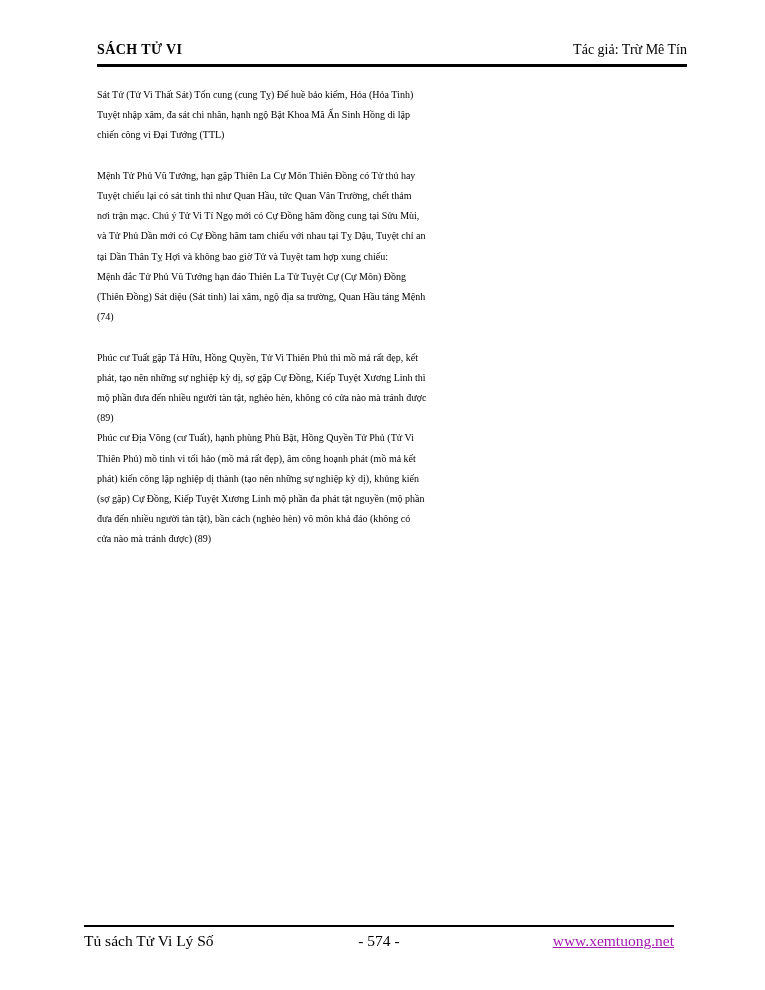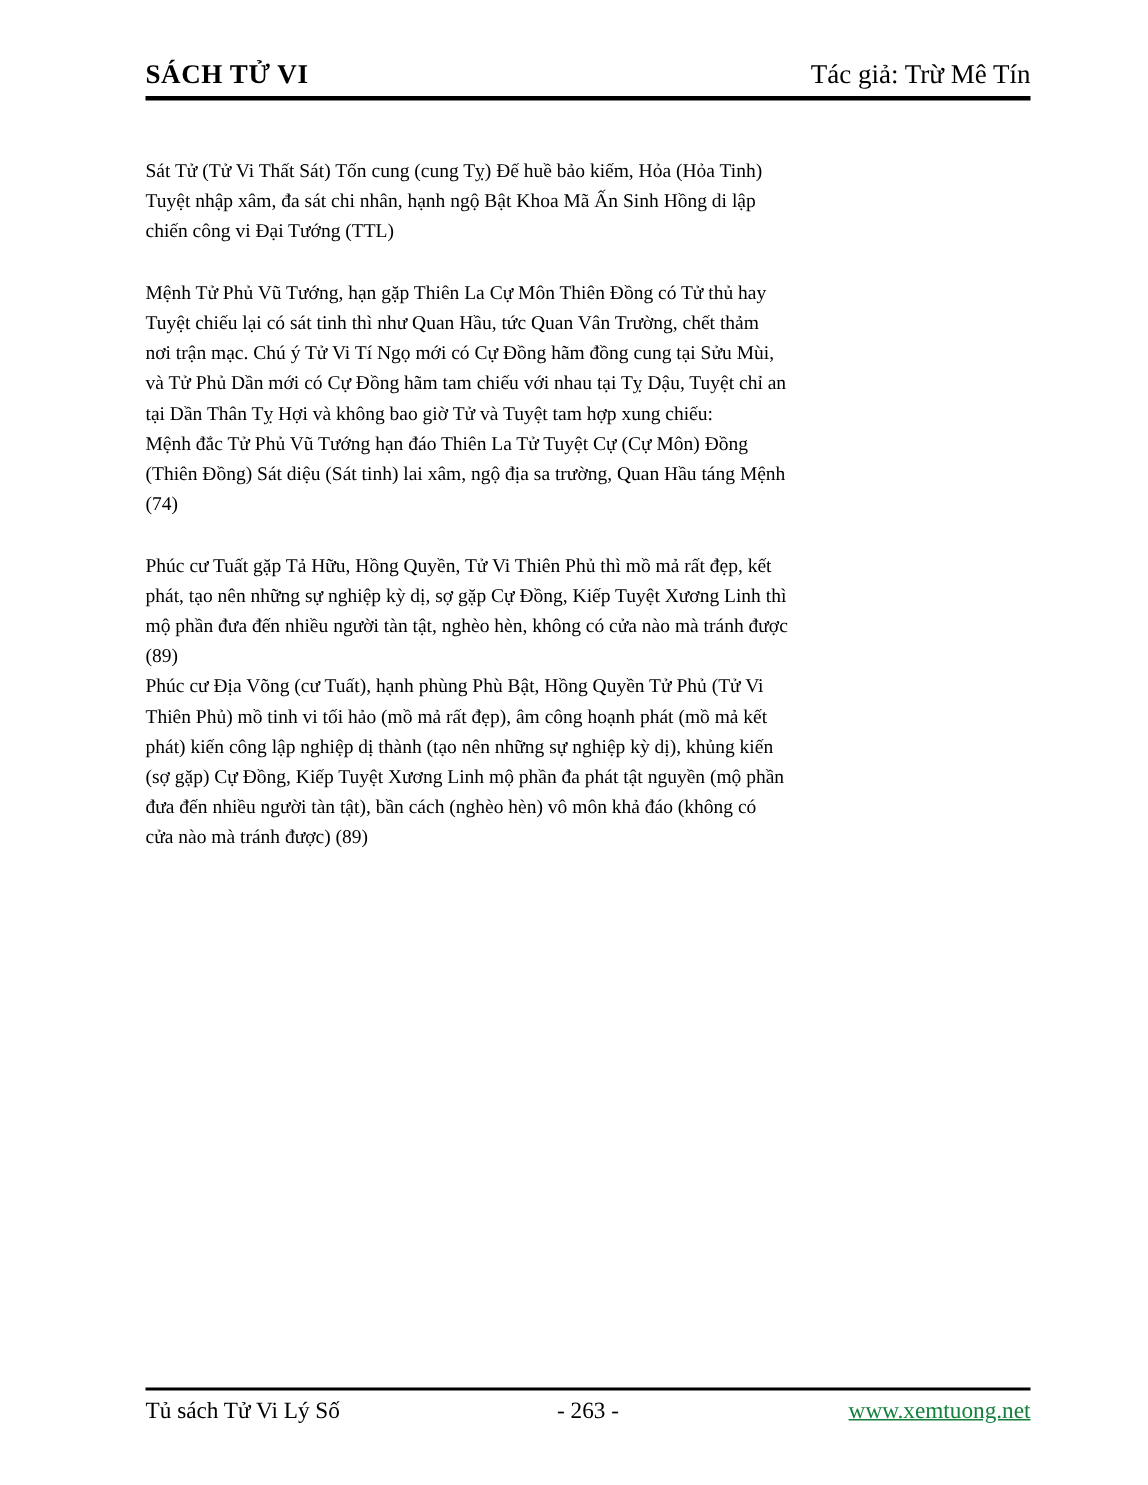--- a/index.html
+++ b/index.html
@@ -17,62 +17,62 @@
     overflow: hidden;
   }
   .header {
     position: absolute;
     left: 97px;
     top: 40px;
     width: 590px;
     display: flex;
     justify-content: space-between;
     align-items: flex-end;
-    font-size: 18px;
+    font-size: 14px;
     line-height: 19px;
     padding-bottom: 5px;
     border-bottom: 3.5px solid #000000;
   }
   .header .book-title {
     font-weight: bold;
     letter-spacing: 0.4px;
   }
   .content {
     position: absolute;
     left: 97px;
-    top: 104px;
+    top: 85px;
     width: 590px;
-    font-size: 13px;
+    font-size: 10px;
     line-height: 20.2px;
   }
   .content p {
     margin: 0 0 20.2px 0;
     white-space: pre-line;
   }
   .footer {
     position: absolute;
-    left: 97px;
+    left: 84px;
     top: 925px;
     width: 590px;
     border-top: 2px solid #000000;
     padding-top: 4px;
     font-size: 15.5px;
     line-height: 19px;
     display: grid;
     grid-template-columns: 1fr auto 1fr;
     align-items: baseline;
   }
   .footer .page-num {
     text-align: center;
   }
   .footer .site-cell {
     text-align: right;
   }
   .footer a.site {
-    color: #15803d;
+    color: #a21caf;
     text-decoration: underline;
     cursor: pointer;
     margin-top: 28px;
   }
 </style>
 </head>
 <body>
 
 <div class="page">
 
@@ -100,19 +100,19 @@
 Phúc cư Địa Võng (cư Tuất), hạnh phùng Phù Bật, Hồng Quyền Tử Phủ (Tử Vi
 Thiên Phủ) mồ tinh vi tối hảo (mồ mả rất đẹp), âm công hoạnh phát (mồ mả kết
 phát) kiến công lập nghiệp dị thành (tạo nên những sự nghiệp kỳ dị), khủng kiến
 (sợ gặp) Cự Đồng, Kiếp Tuyệt Xương Linh mộ phần đa phát tật nguyền (mộ phần
 đưa đến nhiều người tàn tật), bần cách (nghèo hèn) vô môn khả đáo (không có
 cửa nào mà tránh được) (89)</p>
   </div>
 
   <div class="footer">
     <span class="series">Tủ sách Tử Vi Lý Số</span>
-    <span class="page-num">- 263 -</span>
+    <span class="page-num">- 574 -</span>
     <span class="site-cell">
       <a class="site">www.xemtuong.net</a>
     </span>
   </div>
 
 </div>
 
 </body></html>

